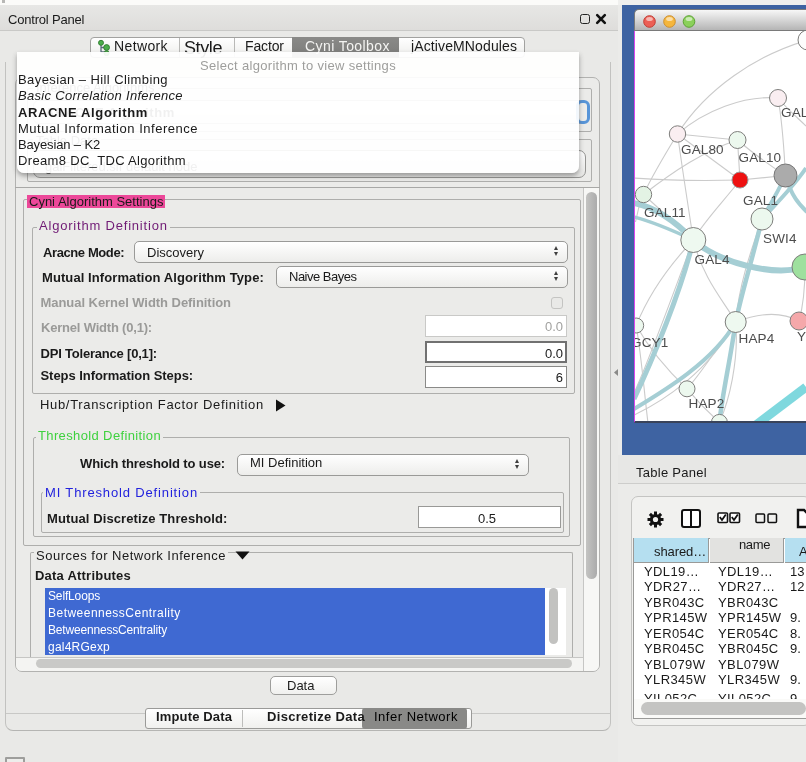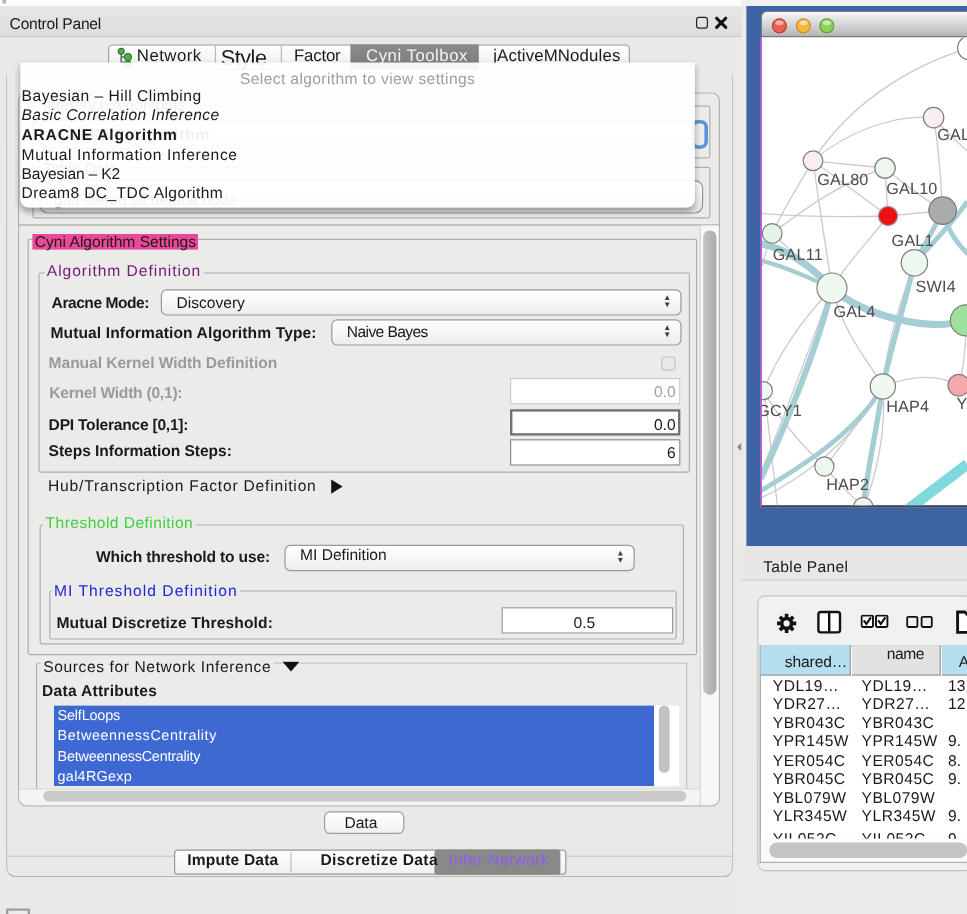--- a/index.html
+++ b/index.html
@@ -143,21 +143,21 @@
 <div class="abs" style="left:36px;top:659px;width:536px;height:9px;background:#c9c9c7;border-radius:5px;"></div>
 
 <div class="abs" style="left:270px;top:676px;width:67px;height:19px;background:linear-gradient(#ffffff,#f0f0ee);border:1px solid #9e9e9c;border-radius:5px;"></div>
 <div class="txt" style="left:287px;top:678.5px;">Data</div>
 
 <div class="abs" style="left:145px;top:708px;width:327px;height:21px;background:linear-gradient(#ffffff,#f0f0ee);border:1px solid #9a9a98;border-radius:3px;"></div>
 <div class="abs" style="left:242px;top:710px;width:1px;height:17px;background:#bdbdbb;"></div>
 <div class="abs" style="left:362px;top:708px;width:105px;height:21px;background:#898987;border-radius:3px;"></div>
 <div class="txt bold" style="left:156px;top:710.3px;letter-spacing:0.15px;">Impute Data</div>
 <div class="txt bold" style="left:255px;top:710.3px;letter-spacing:0.32px;margin-left:12px;">Discretize Data</div>
-<div class="txt" style="left:374px;top:710.3px;color:#8b5cf6;letter-spacing:0.51px;">Infer Network</div>
+<div class="txt" style="left:374px;top:710.3px;color:#000000;letter-spacing:0.51px;">Infer Network</div>
 
 <div class="abs" style="left:5px;top:757px;width:20px;height:8px;background:#ededeb;border:2px solid #9e9e9c;border-radius:1px;"></div>
 
 <div class="abs" style="left:614px;top:369px;width:4px;height:7px;background:#8a8a88;clip-path:polygon(100% 0,0 50%,100% 100%);"></div>
 
 <div class="abs" style="left:622px;top:5px;width:184px;height:450px;background:#3e63a2;"></div>
 
 <div class="abs" style="left:634px;top:9px;width:172px;height:22px;background:linear-gradient(#f7f7f7,#b5b5b5);border:1px solid #7a7a7a;border-right:none;border-radius:5px 0 0 0;"></div>
 <svg class="abs" style="left:642px;top:14px;" width="60" height="15" viewBox="0 0 60 15">
   <circle cx="7.5" cy="7.5" r="5.8" fill="#ec5f55" stroke="#c13b32" stroke-width="1"></circle>

